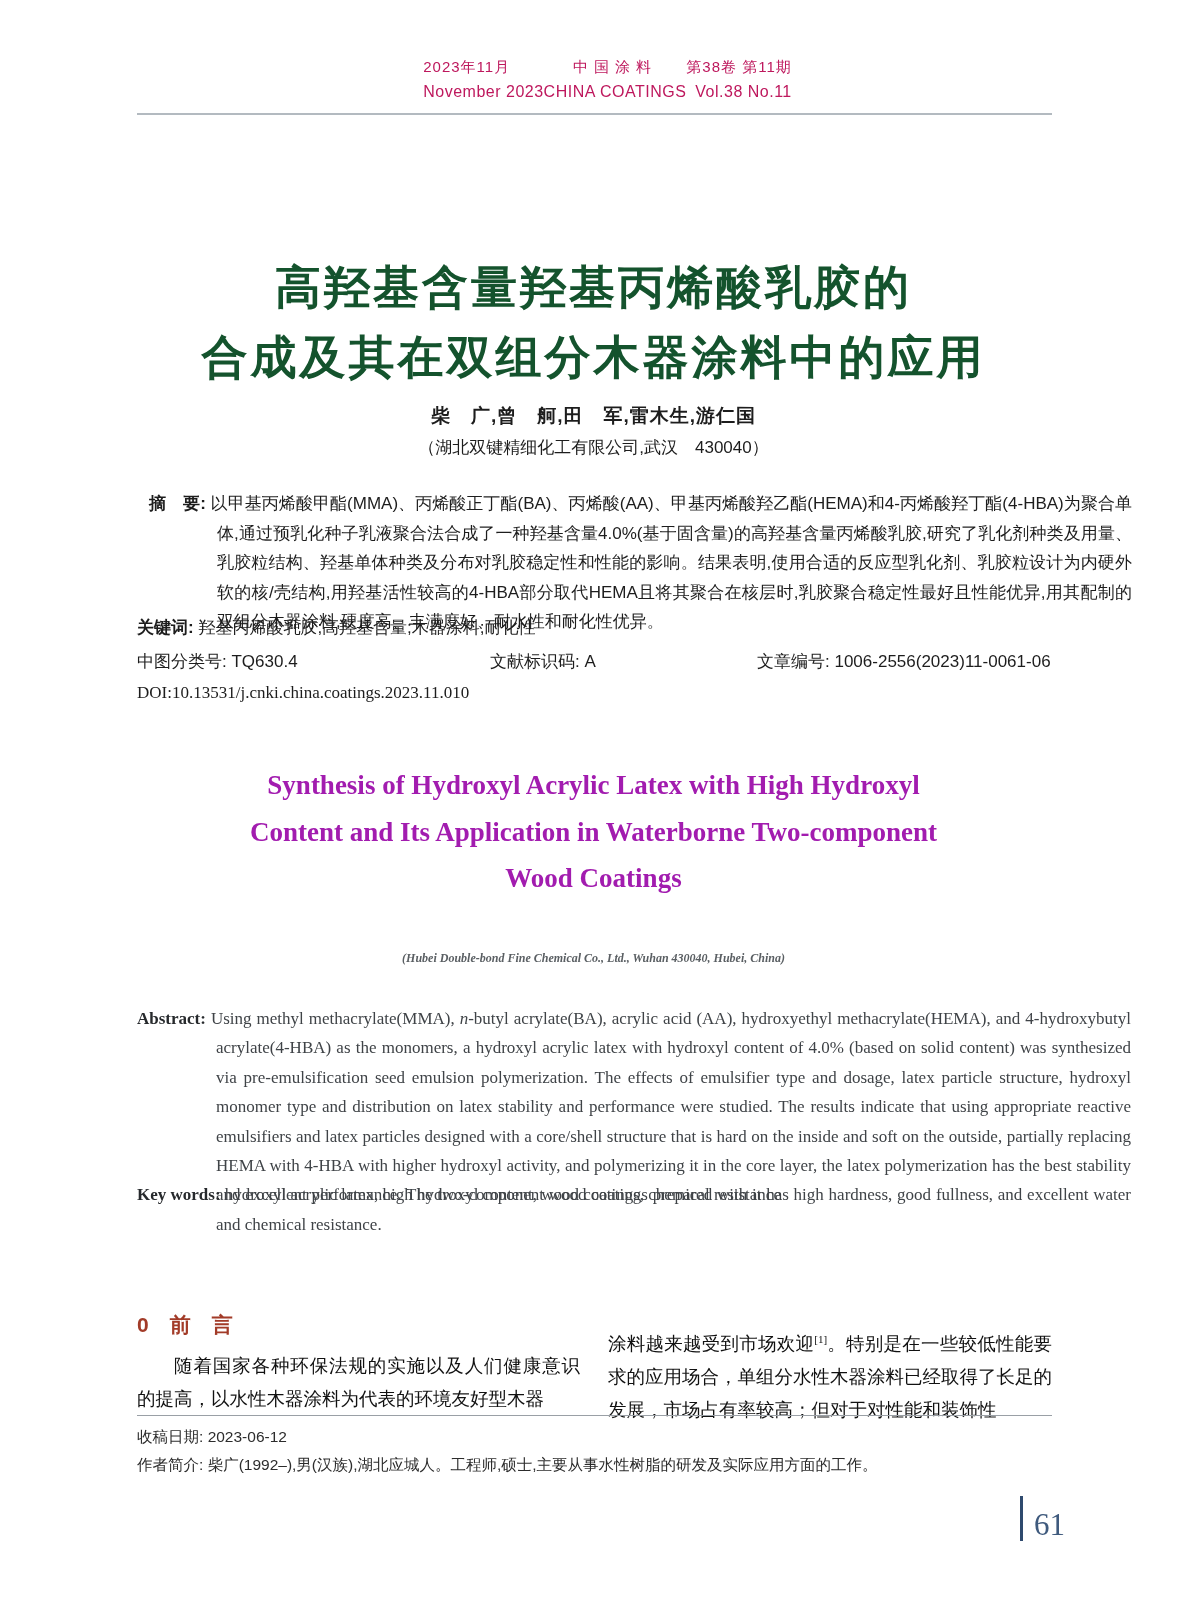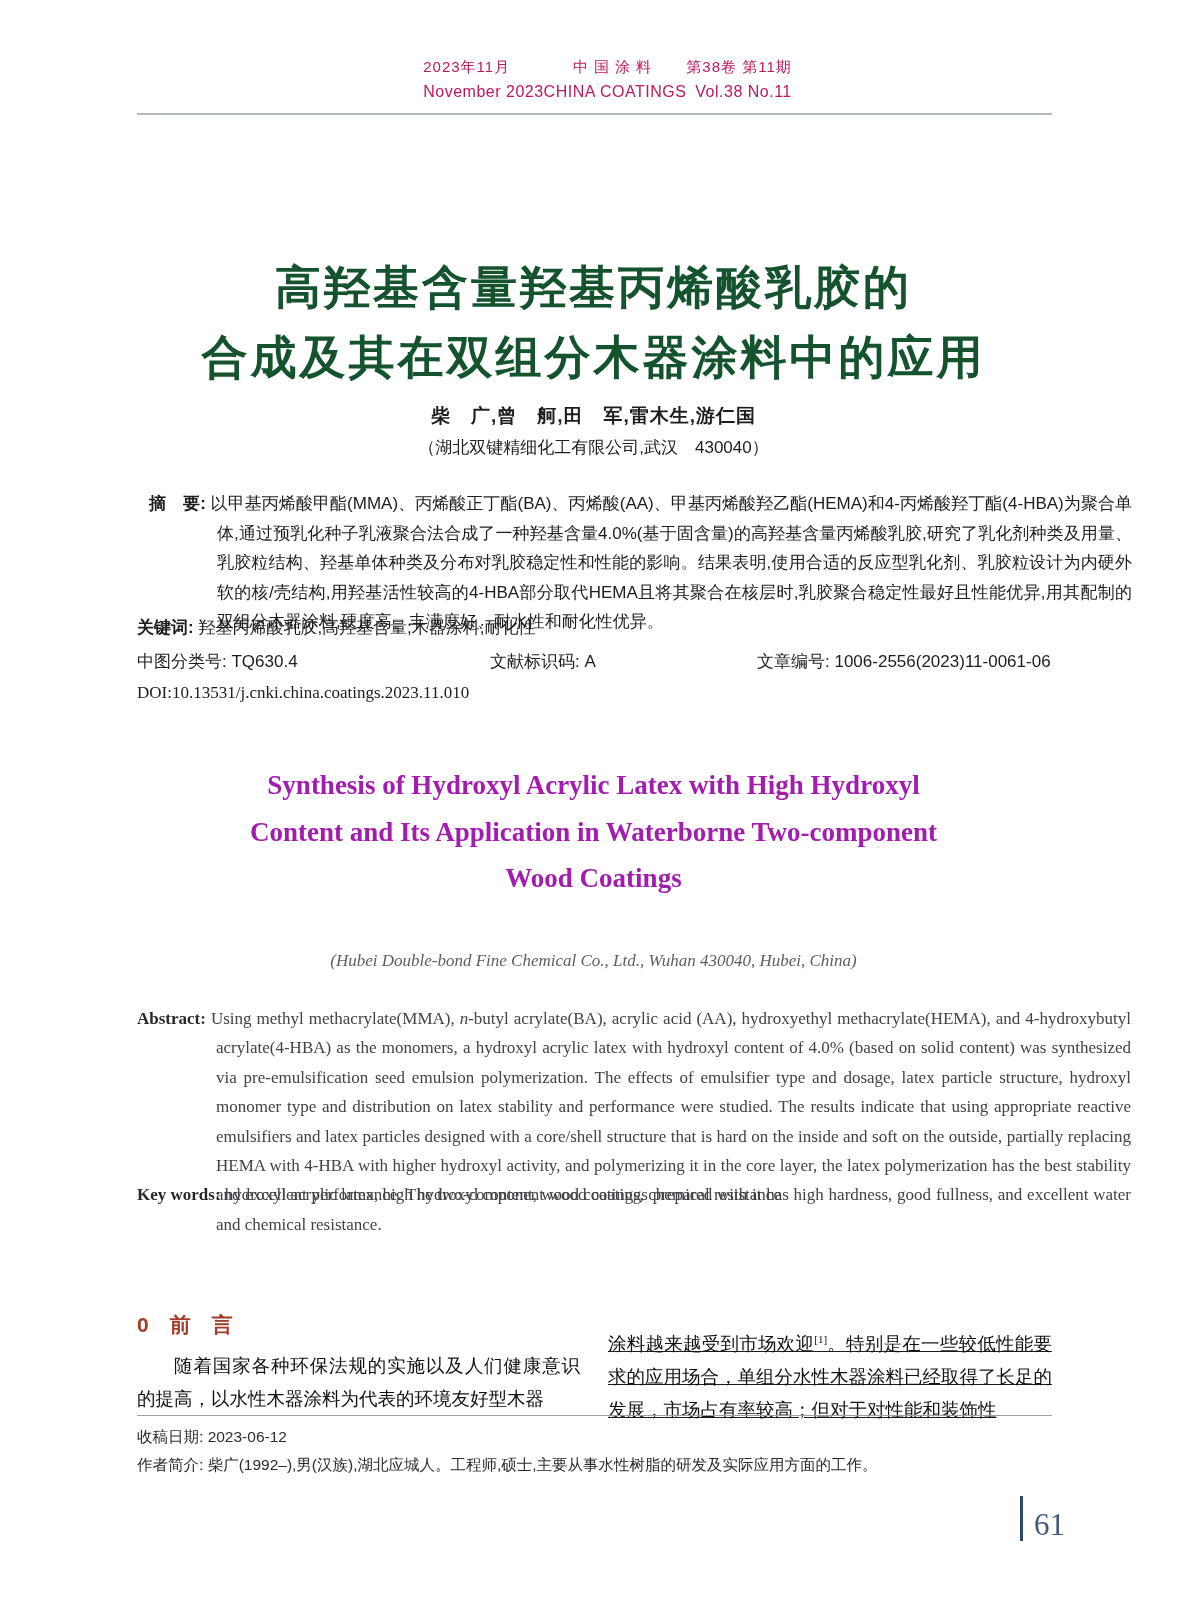--- a/index.html
+++ b/index.html
@@ -68,21 +68,21 @@
     font-family:"Liberation Serif","DejaVu Serif",serif;
     font-size:27px; line-height:46.5px;
   }
   .authors-en {
     position:absolute; top:921px; left:0; width:100%;
     text-align:center; font-size:17.5px; color:#8d9298;
   }
   .affil-en {
     position:absolute; top:951px; left:0; width:100%;
     text-align:center; font-style:italic; color:#5a5f63;
-    font-family:"Liberation Serif","DejaVu Serif",serif; font-size:17px;
+    font-family:"Liberation Serif","DejaVu Serif",serif; font-size:12px;font-weight:bold;
   }
   
   .abstract-en {
     position:absolute; top:1004px; left:137px; width:915px;
     font-family:"Liberation Serif","DejaVu Serif",serif;
     font-size:17px; line-height:29.4px; color:#3f4347;
     text-align:justify; padding-left:79px; text-indent:-79px; margin:0;
   }
   .abstract-en .lbl { font-weight:bold; color:#26292c; }
   .keywords-en {
@@ -90,21 +90,21 @@
     font-family:"Liberation Serif","DejaVu Serif",serif;
     font-size:17px; color:#3f4347; margin:0;
   }
   .keywords-en .lbl { font-weight:bold; color:#26292c; }
   
   .intro {
     position:absolute; top:1311px; left:137px; width:915px;
     display:flex; gap:28px;
   }
   .intro .col-left { width:443px; }
-  .intro .col-right { flex:1; padding-top:12px;text-decoration:underline; }
+  .intro .col-right { flex:1; padding-top:12px; }
   .intro h2 {
     margin:0 0 11px 0; color:#a23b28; font-size:21px; font-weight:bold;
   }
   .intro p {
     margin:0; font-family:"Liberation Serif","DejaVu Serif",serif;
     font-size:18.5px; line-height:33px; text-align:justify; color:#111;
   }
   .intro .col-left p { text-indent:2em; }
   .intro sup { font-size:11px; }
   

